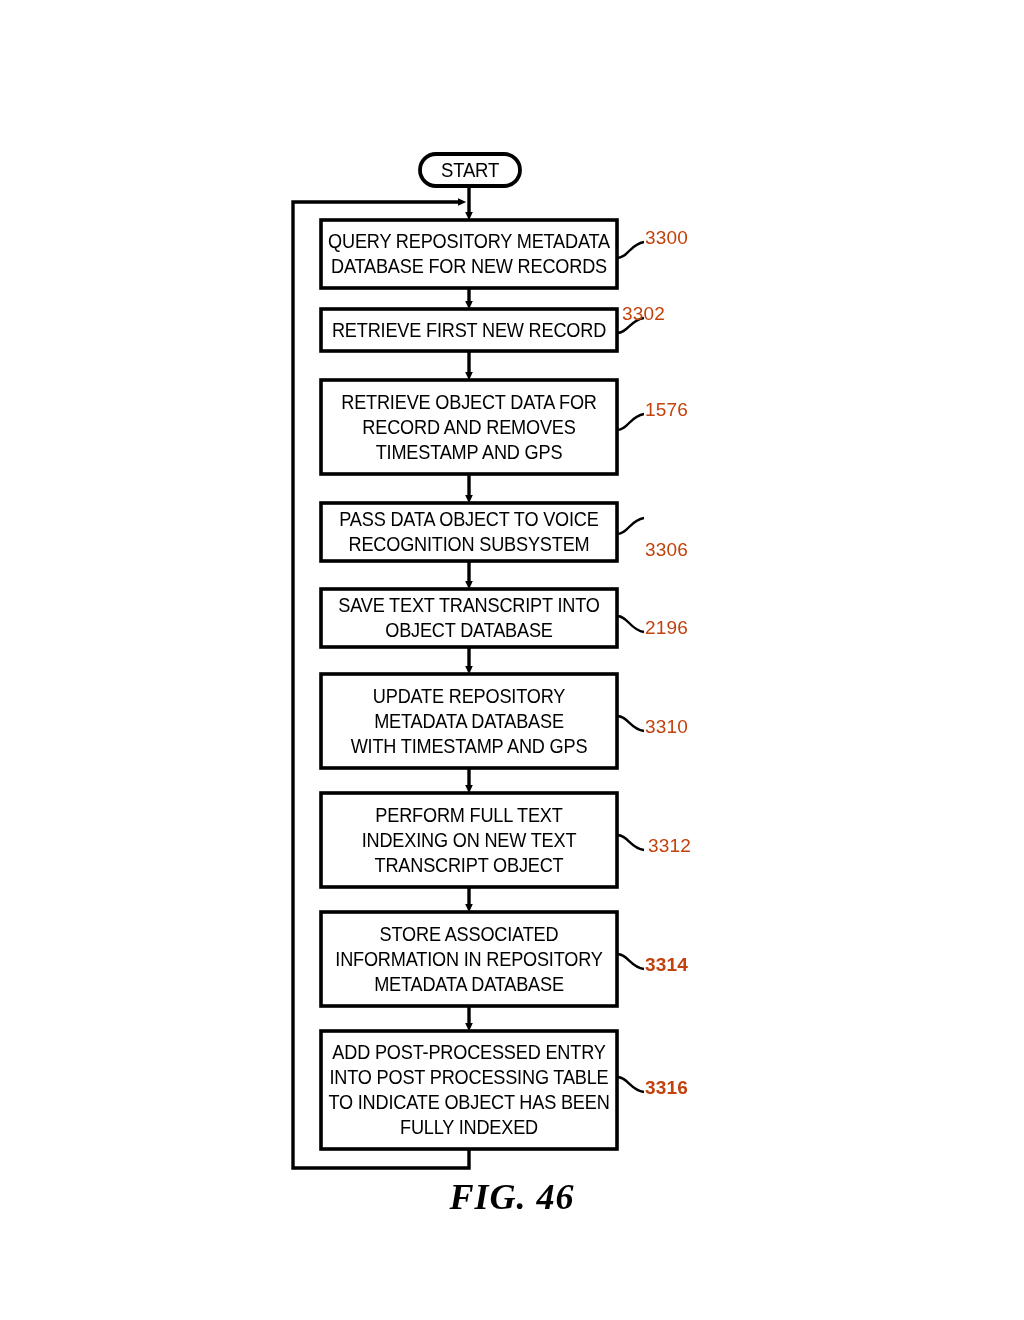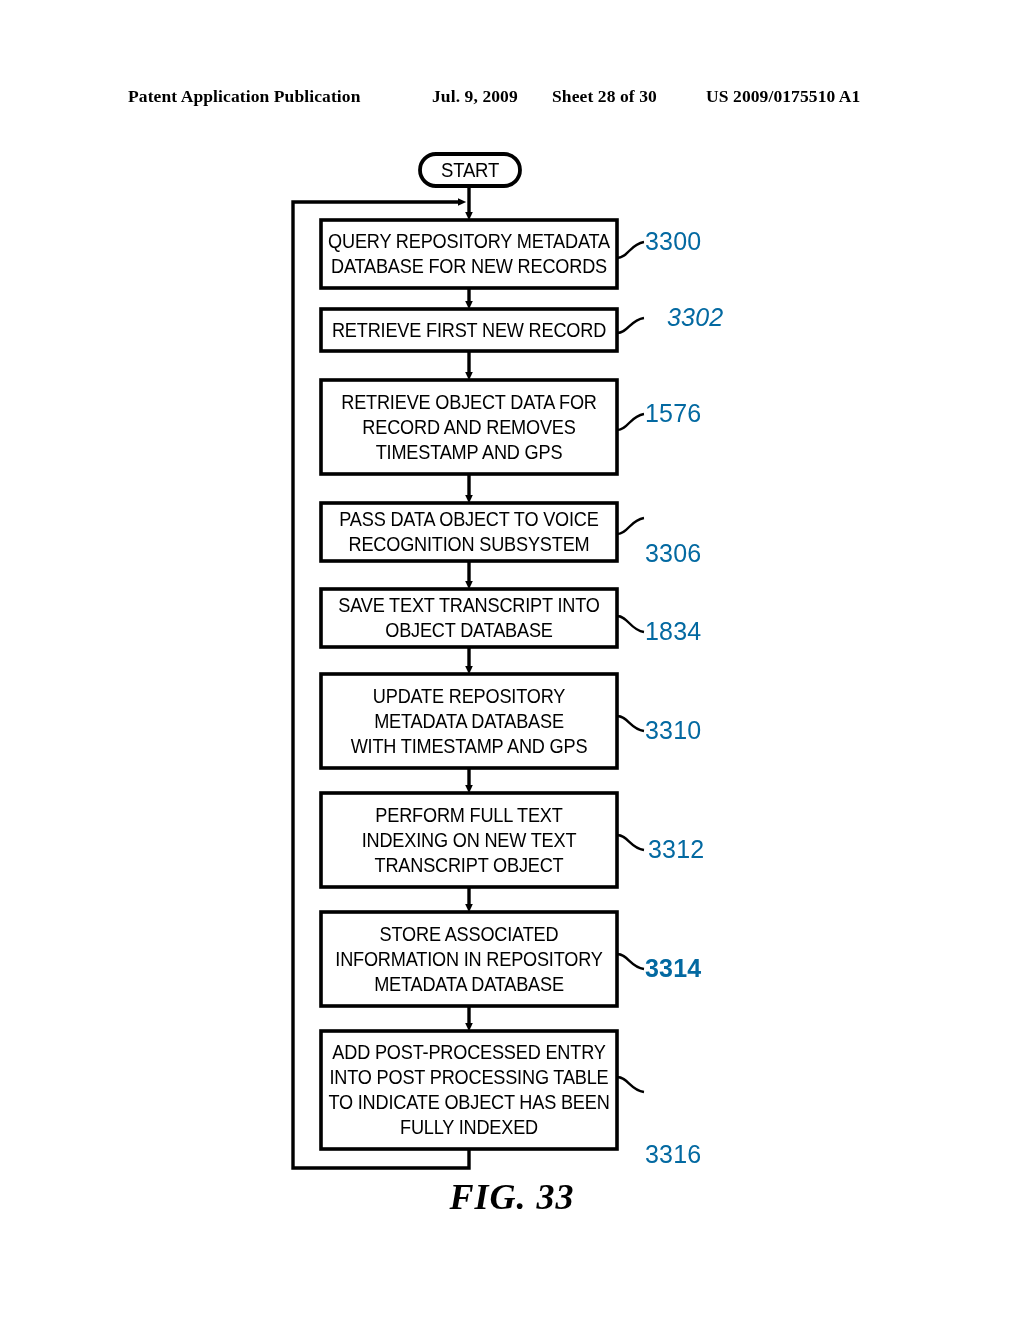--- a/index.html
+++ b/index.html
@@ -78,22 +78,22 @@
     letter-spacing: -0.2px;
     color: #000;
     transform: scaleX(0.95);
     pointer-events: none;
   }
 
   
   .refnum {
     position: absolute;
     font-family: "Liberation Sans", sans-serif;
-    font-size: 25px;
-    color: #0369a1;
+    font-size: 19px;
+    color: #c2410c;
     letter-spacing: 0.2px;
     white-space: nowrap;
     pointer-events: none;
   }
 
   
   #figcaption {
     position: absolute;
     left: 0;
     top: 1176px;
@@ -105,26 +105,20 @@
     font-size: 36px;
     letter-spacing: 1px;
     color: #000;
   }
 </style>
 </head>
 <body>
 
 <div id="page">
 
-  <div id="header">
-    <span class="h-pub">Patent Application Publication</span>
-    <span class="h-date">Jul. 9, 2009</span>
-    <span class="h-sheet">Sheet 28 of 30</span>
-    <span class="h-num">US 2009/0175510 A1</span>
-  </div>
 
   <svg id="flow" viewBox="0 0 1024 1320">
     <defs>
       <marker id="arrowhead" markerWidth="9" markerHeight="9" refX="4.2" refY="4.5" orient="auto" markerUnits="userSpaceOnUse">
         <path d="M 0 0.6 L 8.4 4.5 L 0 8.4 z" fill="#000"></path>
       </marker>
     </defs>
 
     <g fill="none" stroke="#000" stroke-width="3.4" stroke-linecap="butt">
 
@@ -211,24 +205,24 @@
   </div>
 
   <div class="boxtext" style="left:321px; top:1031px; width:296px; height:118px;">
     <span>ADD POST-PROCESSED ENTRY</span>
     <span>INTO POST PROCESSING TABLE</span>
     <span>TO INDICATE OBJECT HAS BEEN</span>
     <span>FULLY INDEXED</span>
   </div>
 
   <div class="refnum" style="left:645px; top:227px;">3300</div>
-  <div class="refnum" style="left:667px; top:303px;font-style:italic;">3302</div>
+  <div class="refnum" style="left:622px; top:303px;">3302</div>
   <div class="refnum" style="left:645px; top:399px;">1576</div>
   <div class="refnum" style="left:645px; top:503px;margin-top:36px;">3306</div>
-  <div class="refnum" style="left:645px; top:617px;">1834</div>
+  <div class="refnum" style="left:645px; top:617px;">2196</div>
   <div class="refnum" style="left:645px; top:716px;">3310</div>
   <div class="refnum" style="left:648px; top:835px;">3312</div>
   <div class="refnum" style="left:645px; top:954px;font-weight:bold;">3314</div>
-  <div class="refnum" style="left:645px; top:1140px;">3316</div>
-
-  <div id="figcaption">FIG. 33</div>
+  <div class="refnum" style="left:645px; top:1077px;font-weight:bold;">3316</div>
+
+  <div id="figcaption">FIG. 46</div>
 
 </div>
 
 </body></html>

